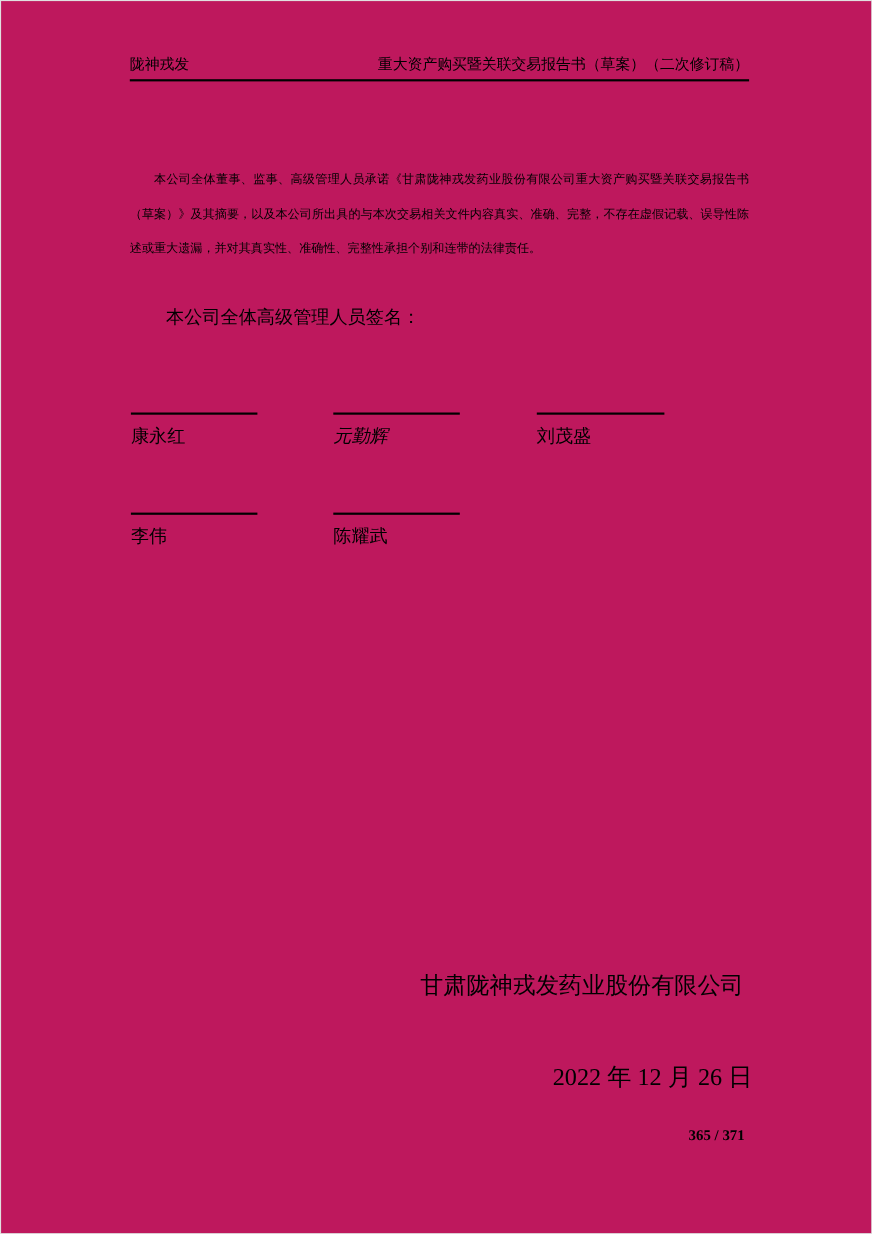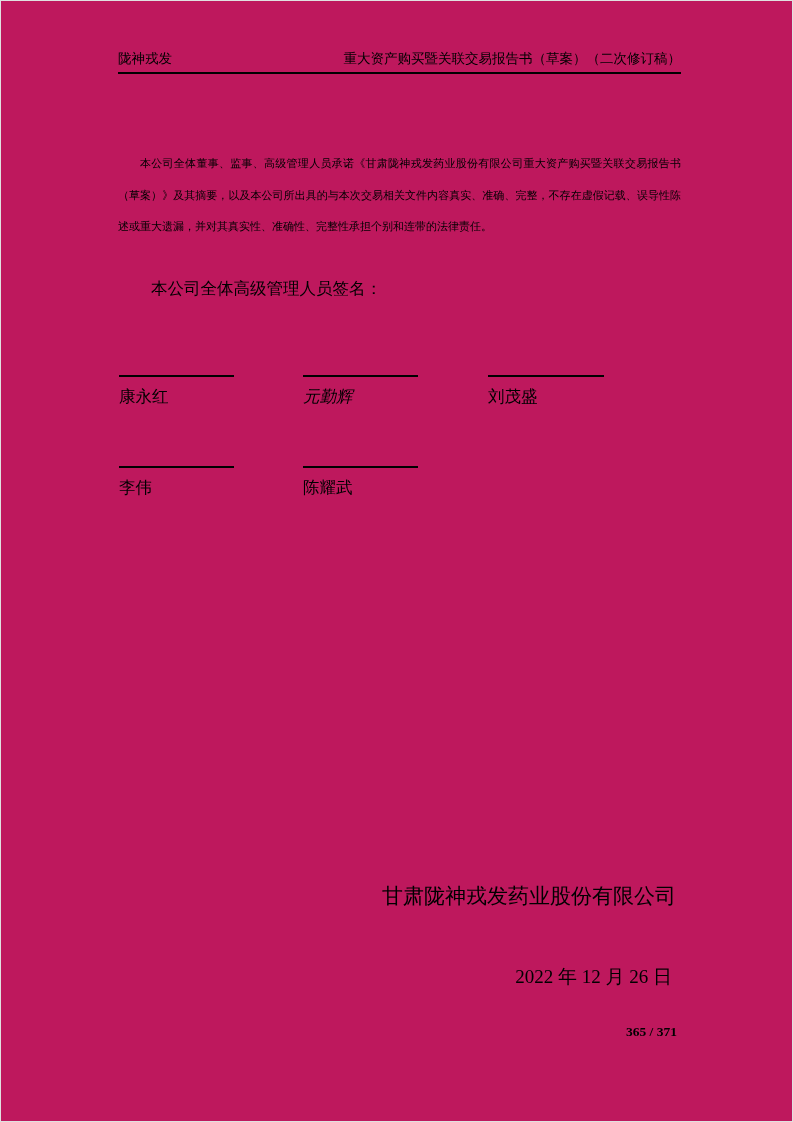--- a/index.html
+++ b/index.html
@@ -86,24 +86,24 @@
   .company-line {
     position: absolute;
     right: 116px;
     top: 881px;
     margin: 0;
     font-size: 21px;
     white-space: nowrap;
   }
   .date-line {
     position: absolute;
-    right: 120px;
+    right: 108px;
     top: 963px;
     margin: 0;
-    font-size: 19px;
+    font-size: 22px;
     white-space: nowrap;
   }
   .page-number {
     position: absolute;
     right: 115px;
     top: 1023px;
     margin: 0;
     font-size: 13.5px;
     font-weight: bold;
     white-space: nowrap;

